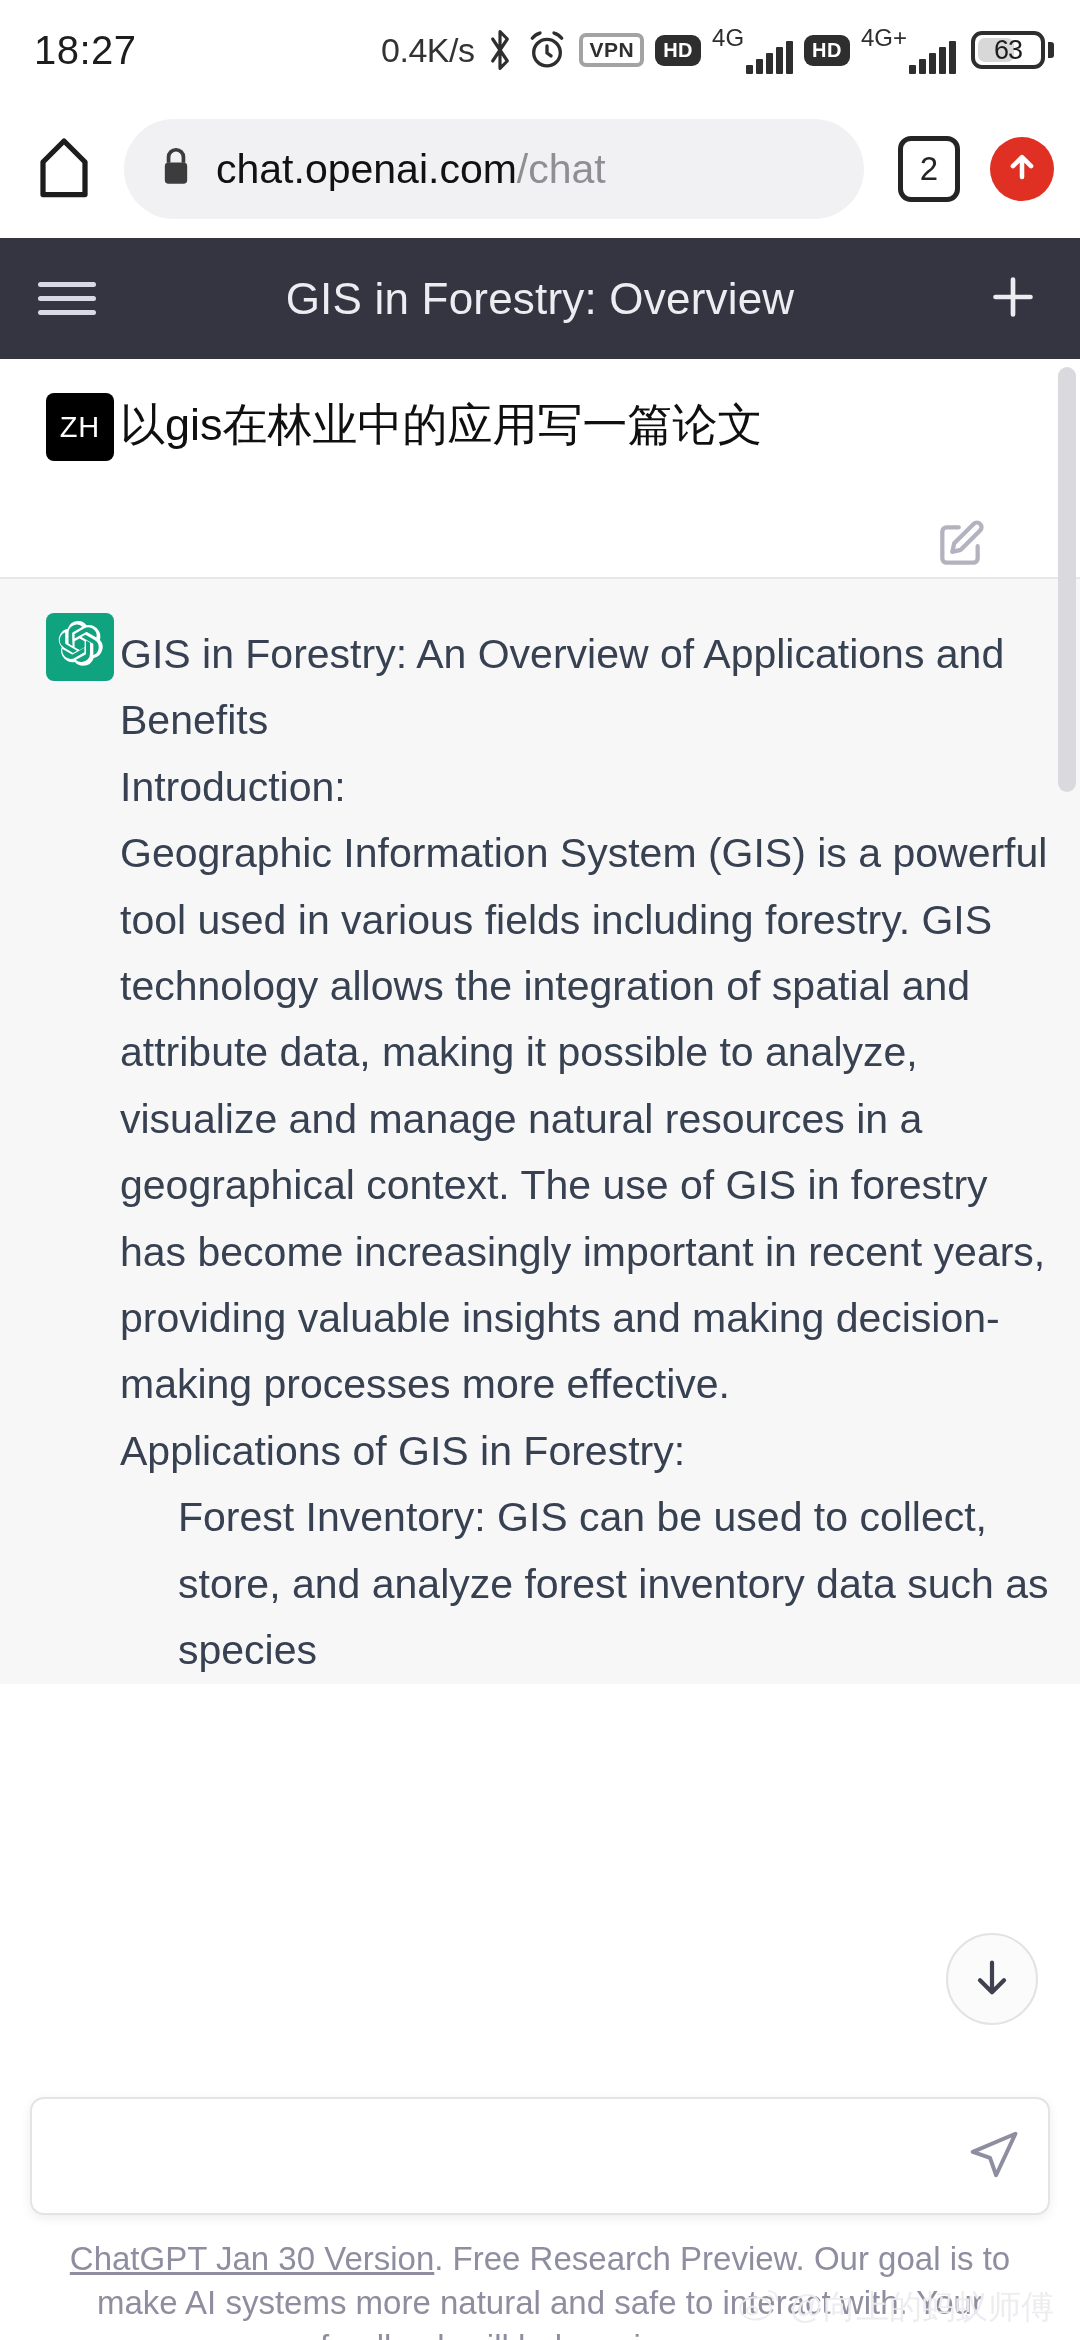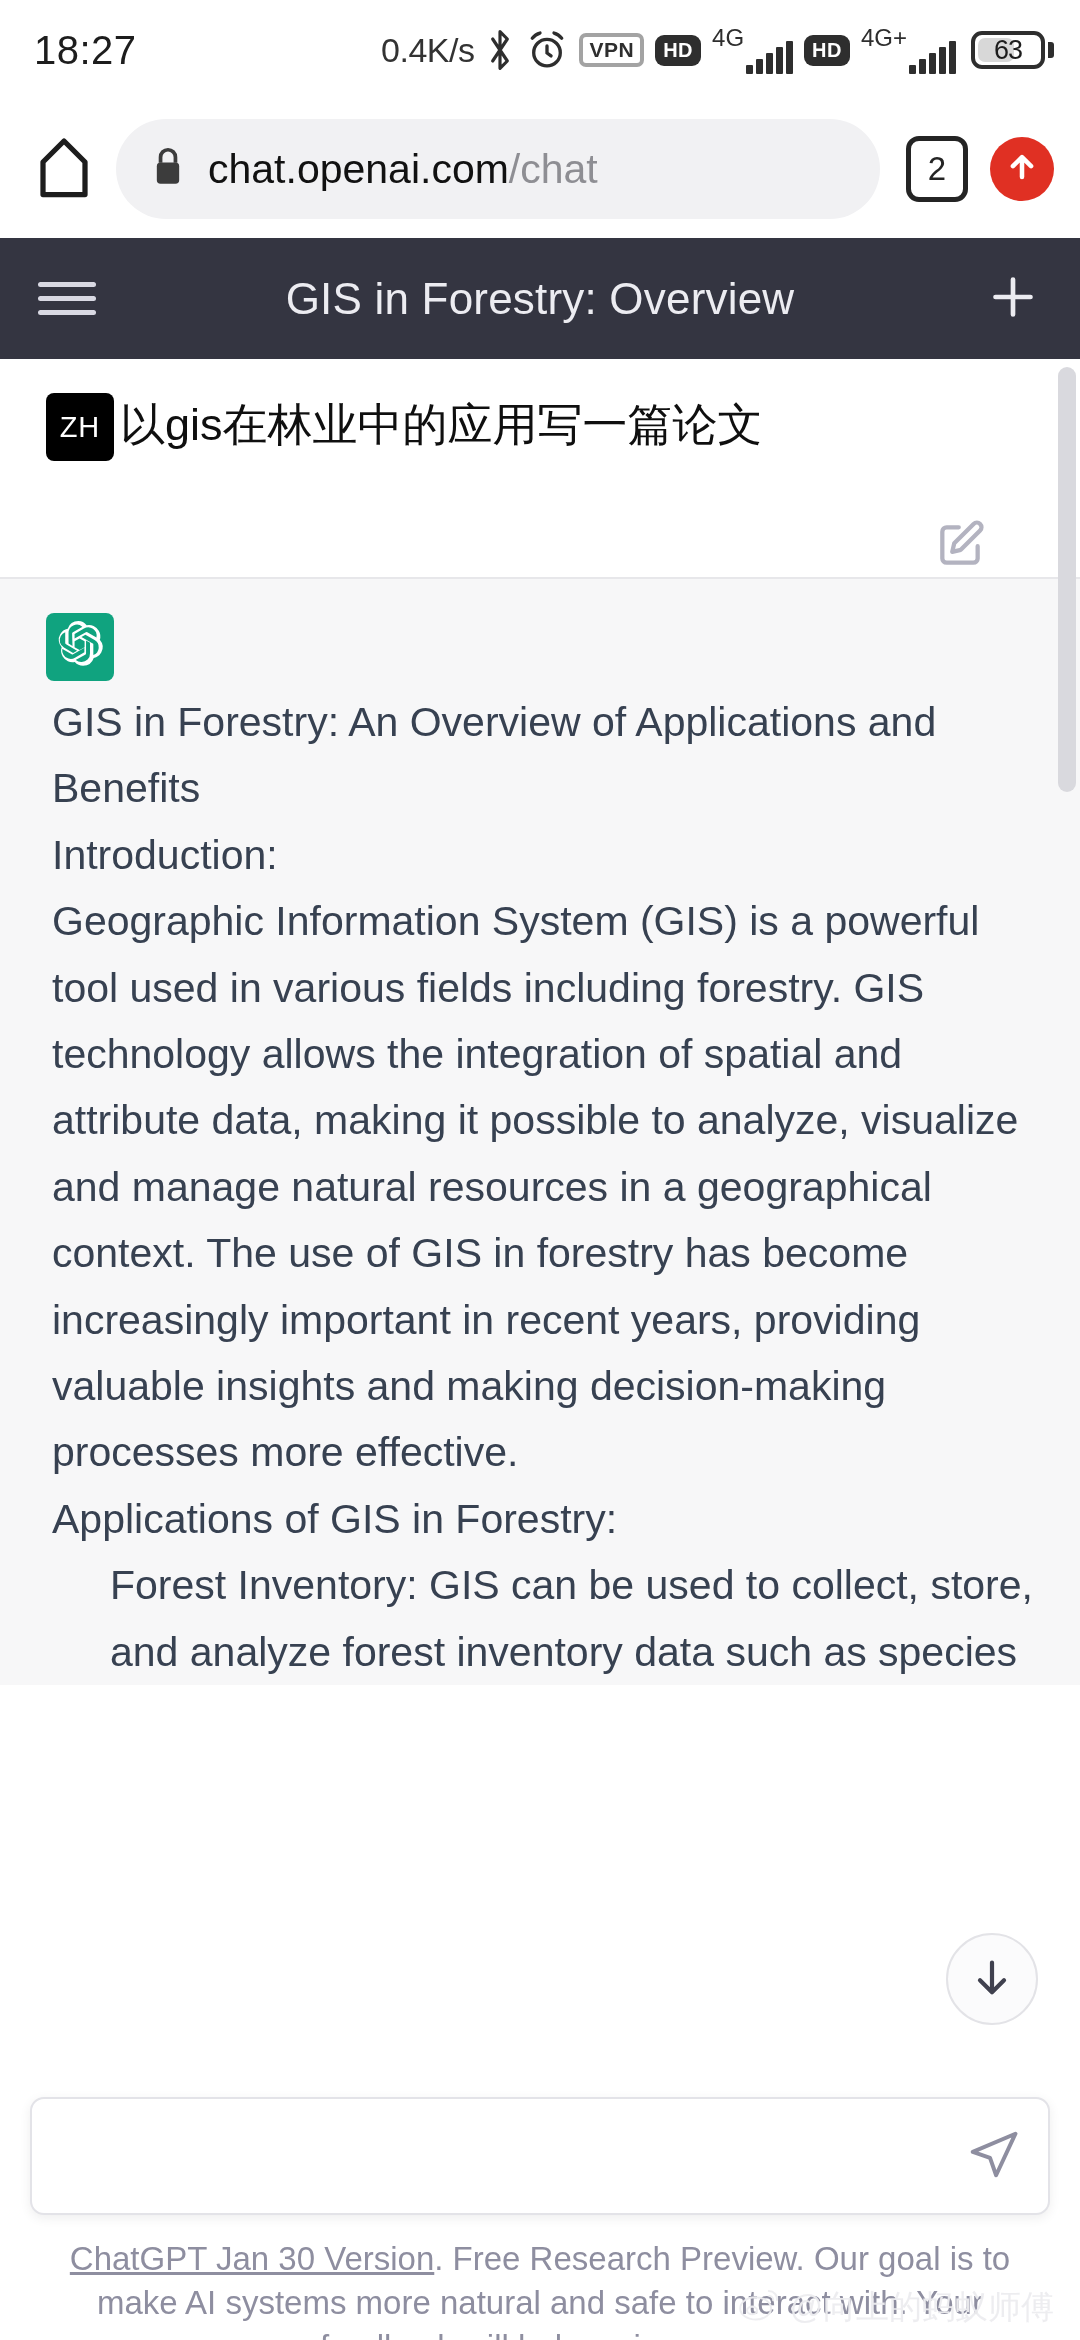--- a/index.html
+++ b/index.html
@@ -42,21 +42,21 @@
   }
   .bat-fill {
     position: absolute; left: 3px; top: 3px; bottom: 3px; width: 55%;
     background: #d8d8d8; border-radius: 7px;
   }
   .bat-num { position: relative; font-size: 27px; color: #1d1d1d; letter-spacing: -1px; }
   .bat-tip { width: 6px; height: 16px; background: #2e2e2e; border-radius: 0 3px 3px 0; }
 
   
   .browserbar {
-    height: 138px; display: flex; align-items: center; gap: 0;
+    height: 138px; display: flex; align-items: center; gap: 8px;
     padding: 0 26px 0 22px; background: #fff;
   }
   .home-btn { width: 84px; display: flex; justify-content: center; align-items: center; }
   .urlpill {
     flex: 1; height: 100px; background: #f1f1f3; border-radius: 52px;
     display: flex; align-items: center; padding: 0 34px; gap: 22px; margin: 0 10px;
   }
   .url-text { font-size: 41px; color: #111; white-space: nowrap; overflow: hidden; }
   .url-text .path { color: #8e8e93; }
   .tabcount {
@@ -80,21 +80,21 @@
   .chat-title {
     flex: 1; text-align: center; font-size: 44px; color: #ececf1;
     letter-spacing: .2px; white-space: nowrap; overflow: hidden;
   }
   .plus-btn { width: 58px; display: flex; justify-content: center; flex: none; }
 
   
   .thread { position: relative; height: 1712px; overflow: hidden; background: #fff; }
   .msg { display: flex; padding: 34px 30px 0 46px; position: relative; }
   .msg-user { background: #ffffff; min-height: 218px; }
-  .msg-bot { background: #f7f7f8; border-top: 2px solid #e7e7ea; flex-direction: column; }
+  .msg-bot { background: #f7f7f8; border-top: 2px solid #e7e7ea; }
   .avatar {
     width: 68px; height: 68px; border-radius: 8px; flex: none;
     display: flex; align-items: center; justify-content: center;
     color: #fff; font-size: 29px; letter-spacing: 1px;
   }
   .avatar-zh { background: #000000; }
   .avatar-gpt { background: #10a37f; }
   .msg-body { flex: 1; padding-left: 6px; }
   .msg-user .msg-body {
     font-size: 45px; color: #0f0f0f; line-height: 1.15; padding-top: 6px;

